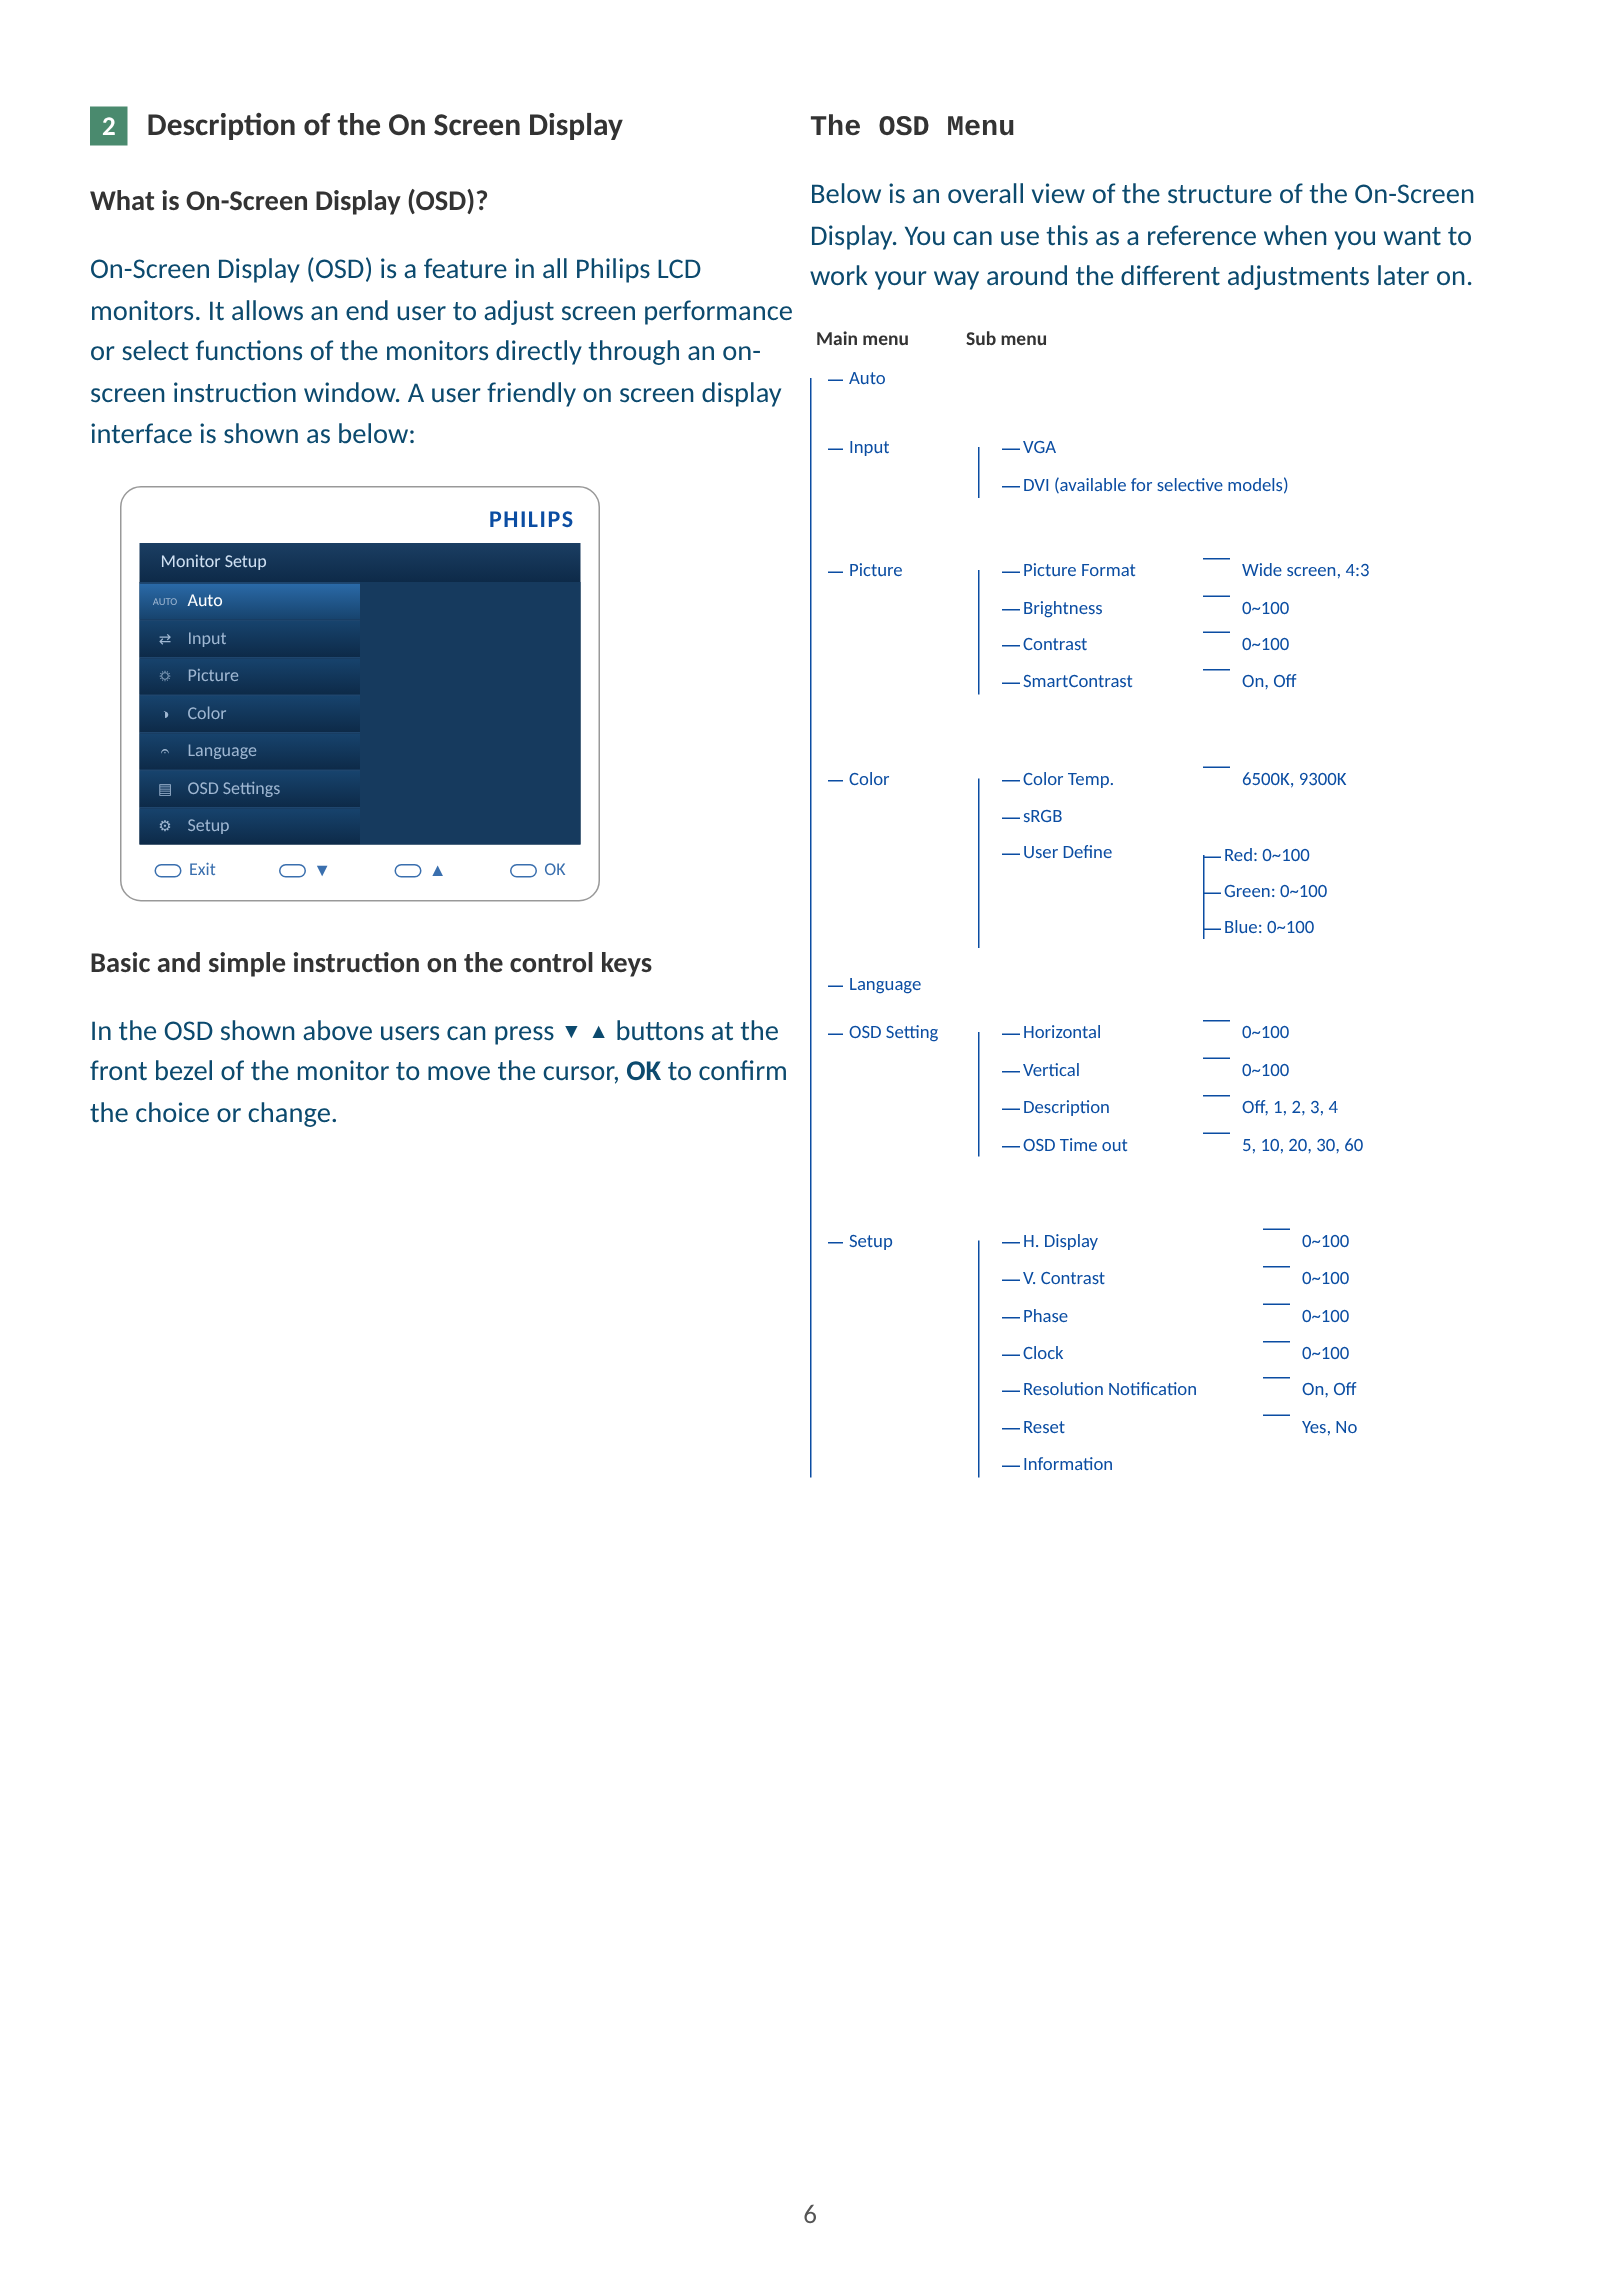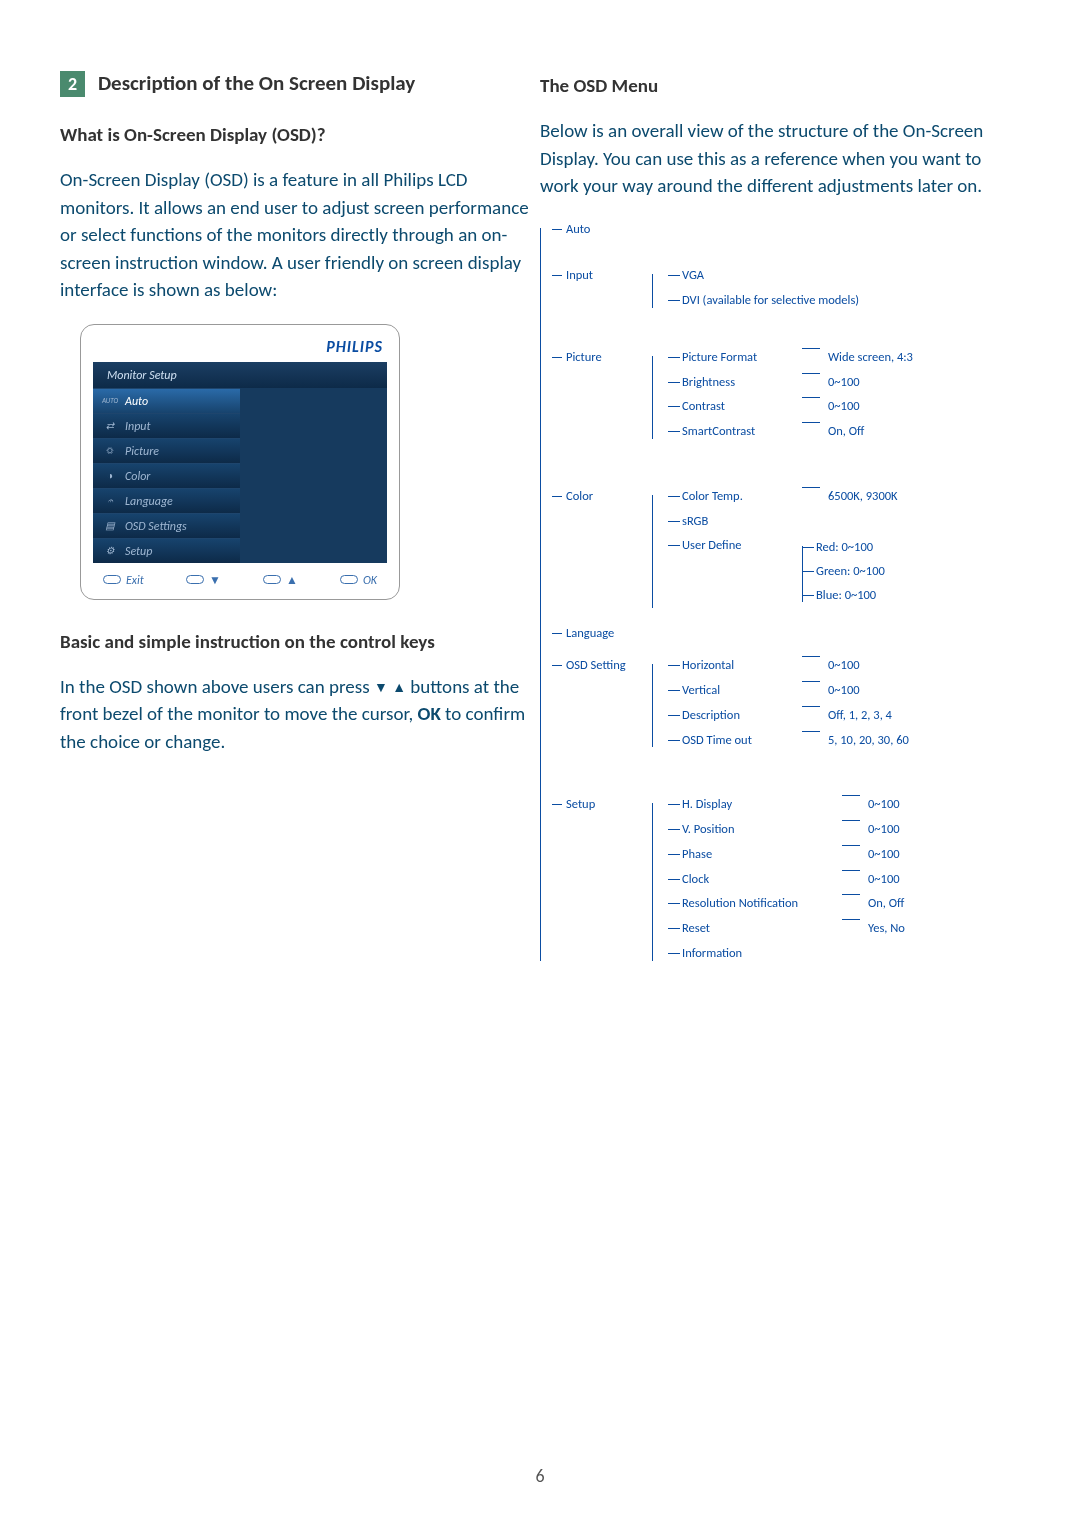--- a/index.html
+++ b/index.html
@@ -30,21 +30,20 @@
   .tri { font-size: 14px; vertical-align: middle; }
 
   
   .osd-box {
     width: 320px;
     border: 1px solid #999;
     border-radius: 14px;
     padding: 10px 12px 12px 12px;
     margin: 10px 0 30px 20px;
     background: #fff;
-    font-style: italic;
   }
   .osd-logo { text-align: right; font-weight: 800; color: #0b4da2; letter-spacing: 1px; font-size: 16px; padding: 2px 4px 6px 0;}
   .osd-titlebar {
     background: linear-gradient(#1b3e63,#0d2a48);
     color: #cfe0f2;
     font-size: 12px;
     padding: 6px 14px;
   }
   .osd-body { display: flex; background: #0d2a48; }
   .osd-menu { width: 50%; }
@@ -153,23 +152,27 @@
       </div>
     </div>
 
     <h3 class="sub">Basic and simple instruction on the control keys</h3>
     <p class="body">
       <span>In the OSD shown above users can press </span><span class="tri">▼</span> <span class="tri">▲</span><span> buttons at the front bezel of the monitor to move the cursor, </span><b>OK</b><span> to confirm the choice or change.</span>
     </p>
   </div>
 
   <div class="col">
-    <h3 class="sub" style="margin-top:4px;">The OSD Menu</h3>
+    <h3 class="sub" style="margin-top:4px;font-family:Liberation Mono, monospace;">The OSD Menu</h3>
     <p class="body">Below is an overall view of the structure of the On-Screen Display. You can use this as a reference when you want to work your way around the different adjustments later on.</p>
 
+    <div class="tree-header">
+      <span>Main menu</span>
+      <span>Sub menu</span>
+    </div>
 
     <div class="tree">
       <div class="vline"></div>
 
       <div class="main">
         <div class="mainrow">
             <div class="mainlabel">Auto</div>
           </div>
       </div>
 
@@ -299,21 +302,21 @@
             <div class="svline"></div>
             <div class="subitem">
                 <div class="subrow">
                   <span class="sublabel" style="width:160px;">H. Display</span>
                   <span class="valdash"></span>
                   <span class="val">0~100</span>
                 </div>
               </div>
             <div class="subitem">
                 <div class="subrow">
-                  <span class="sublabel" style="width:160px;">V. Position</span>
+                  <span class="sublabel" style="width:160px;">V. Contrast</span>
                   <span class="valdash"></span>
                   <span class="val">0~100</span>
                 </div>
               </div>
             <div class="subitem">
                 <div class="subrow">
                   <span class="sublabel" style="width:160px;">Phase</span>
                   <span class="valdash"></span>
                   <span class="val">0~100</span>
                 </div>

